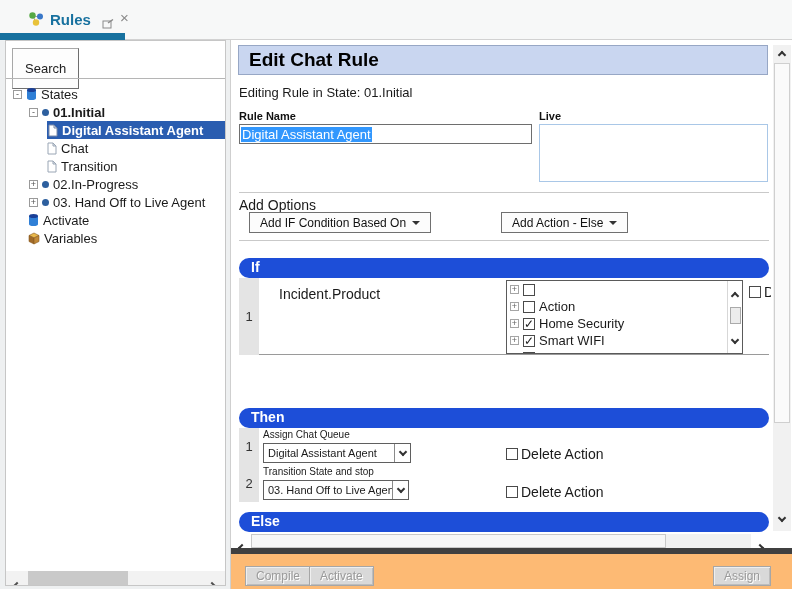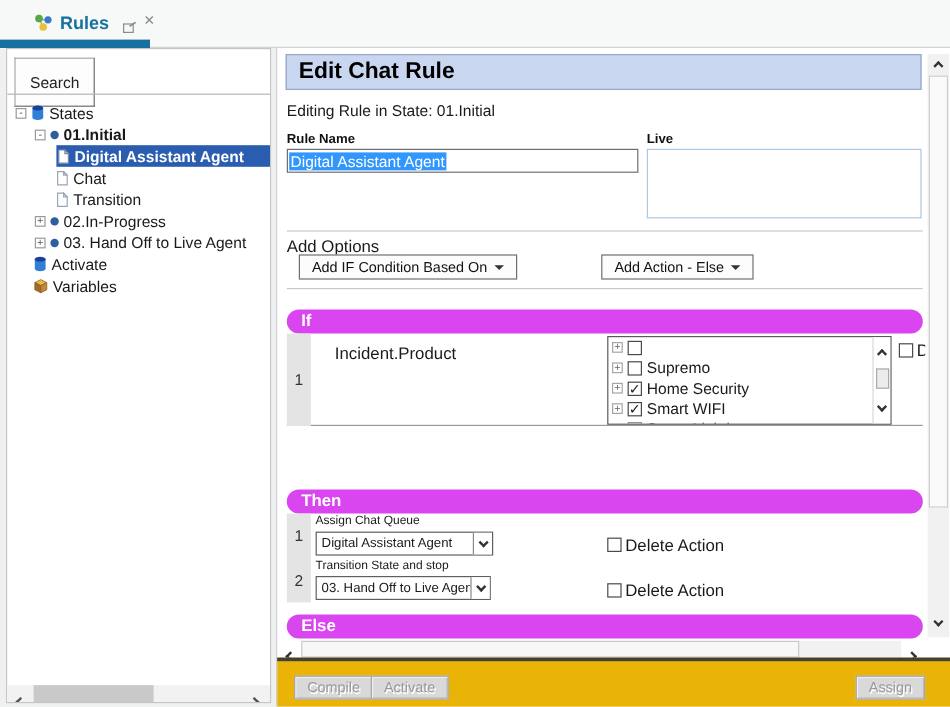--- a/index.html
+++ b/index.html
@@ -36,21 +36,21 @@
   .fld-label { position:absolute; font-size:11px; font-weight:bold; color:#111; }
   .rule-input { position:absolute; left:8px; top:84px; width:293px; height:20px; border:1px solid #6e6e6e; background:#fff; padding:2px 1px; font-size:13px; overflow:hidden; white-space:nowrap; }
   .sel-text { background:#3297fd; color:#fff; padding:0 1px; }
   .notes-box { position:absolute; left:308px; top:84px; width:229px; height:58px; border:1px solid #a9c7e7; background:#fff; }
 
   .rule-line { position:absolute; left:8px; width:530px; border-top:1px solid #c9c9c9; }
   .addopt-label { position:absolute; left:8px; top:157px; font-size:14px; }
   .drop-btn { position:absolute; height:21px; border:1px solid #707070; background:#fcfcfc; font-size:12px; color:#111; display:flex; align-items:center; gap:6px; padding:0 10px; font-family:"Liberation Sans",sans-serif; }
   .tri { width:0; height:0; border-left:4px solid transparent; border-right:4px solid transparent; border-top:4px solid #333; }
 
-  .sec-header { position:absolute; left:8px; width:530px; height:20px; background:#d946ef; color:#fff; font-weight:bold; font-size:14px; padding-left:12px; line-height:19px;border-radius:10px; }
+  .sec-header { position:absolute; left:8px; width:530px; height:20px; background:#1d4ed8; color:#fff; font-weight:bold; font-size:14px; padding-left:12px; line-height:19px;border-radius:10px; }
   .gutter { position:absolute; left:8px; width:20px; background:#e4e4e4; display:flex; align-items:center; justify-content:center; font-size:13px; color:#333; }
   .if-body { position:absolute; left:8px; top:238px; width:530px; height:77px; border-bottom:1px solid #9a9a9a; }
   .cond-field { position:absolute; left:48px; top:246px; font-size:14px; }
 
   .combo { position:absolute; border:1px solid #5f5f5f; background:#fff; display:flex; align-items:stretch; }
   .combo .val { flex:1; font-size:12px; padding:2px 4px; white-space:nowrap; overflow:hidden; }
   .combo .val.small { font-size:11px; padding-top:3px; }
   .combo .arrow { width:16px; border-left:1px solid #8a8a8a; display:flex; align-items:center; justify-content:center; background:#fff; }
 
   .chev { display:inline-block; width:6px; height:6px; border-right:2px solid #333; border-bottom:2px solid #333; }
@@ -79,21 +79,21 @@
   .hsb { position:absolute; left:8px; top:494px; width:530px; height:14px; display:flex; align-items:center; }
   .hsb .track { position:absolute; left:12px; top:0; width:500px; height:14px; background:#f1f1f1; }
   .hsb .thumb { position:absolute; left:12px; top:0; width:415px; height:14px; background:#f7f7f7; border:1px solid #c9c9c9; }
   .hsb-left { position:absolute; left:0; top:3px; }
   .hsb-right { position:absolute; left:518px; top:3px; }
 
   .side-hsb { position:absolute; left:0; bottom:0; width:219px; height:14px; background:#f2f2f2; }
   .side-hsb .thumb { position:absolute; left:22px; top:0; width:100px; height:14px; background:#c9c9c9; }
 
   
-  .footer { position:absolute; left:0; top:508px; width:562px; height:41px; background:#eab308; border-top:3px solid #404040; }
+  .footer { position:absolute; left:0; top:508px; width:562px; height:41px; background:#fdba74; border-top:6px solid #404040; }
   .foot-btn { position:absolute; top:12px; height:20px; padding:0 10px; background:#d9d9d9; border:1px solid #a6a6a6; box-shadow:inset 1px 1px 0 #efefef, inset -1px -1px 0 #bdbdbd; font-size:12px; color:#9a9a9a; text-shadow:1px 1px 0 #fff; font-family:"Liberation Sans",sans-serif; }
 
   .ticon { flex:none; display:inline-flex; }
 </style>
 </head>
 <body>
 
 <div class="tabstrip">
   <div class="tab">
     <span class="tab-icon">
@@ -237,21 +237,21 @@
 
 
     <div class="plist">
       <div class="prow">
         <span class="pexp">+</span>
         <span class="cb"></span>
       </div>
       <div class="prow">
         <span class="pexp">+</span>
         <span class="cb"></span>
-        <span>Supremo</span>
+        <span>Action</span>
       </div>
       <div class="prow">
         <span class="pexp">+</span>
         <span class="cb checked"></span>
         <span>Home Security</span>
       </div>
       <div class="prow">
         <span class="pexp">+</span>
         <span class="cb checked"></span>
         <span>Smart WIFI</span>

